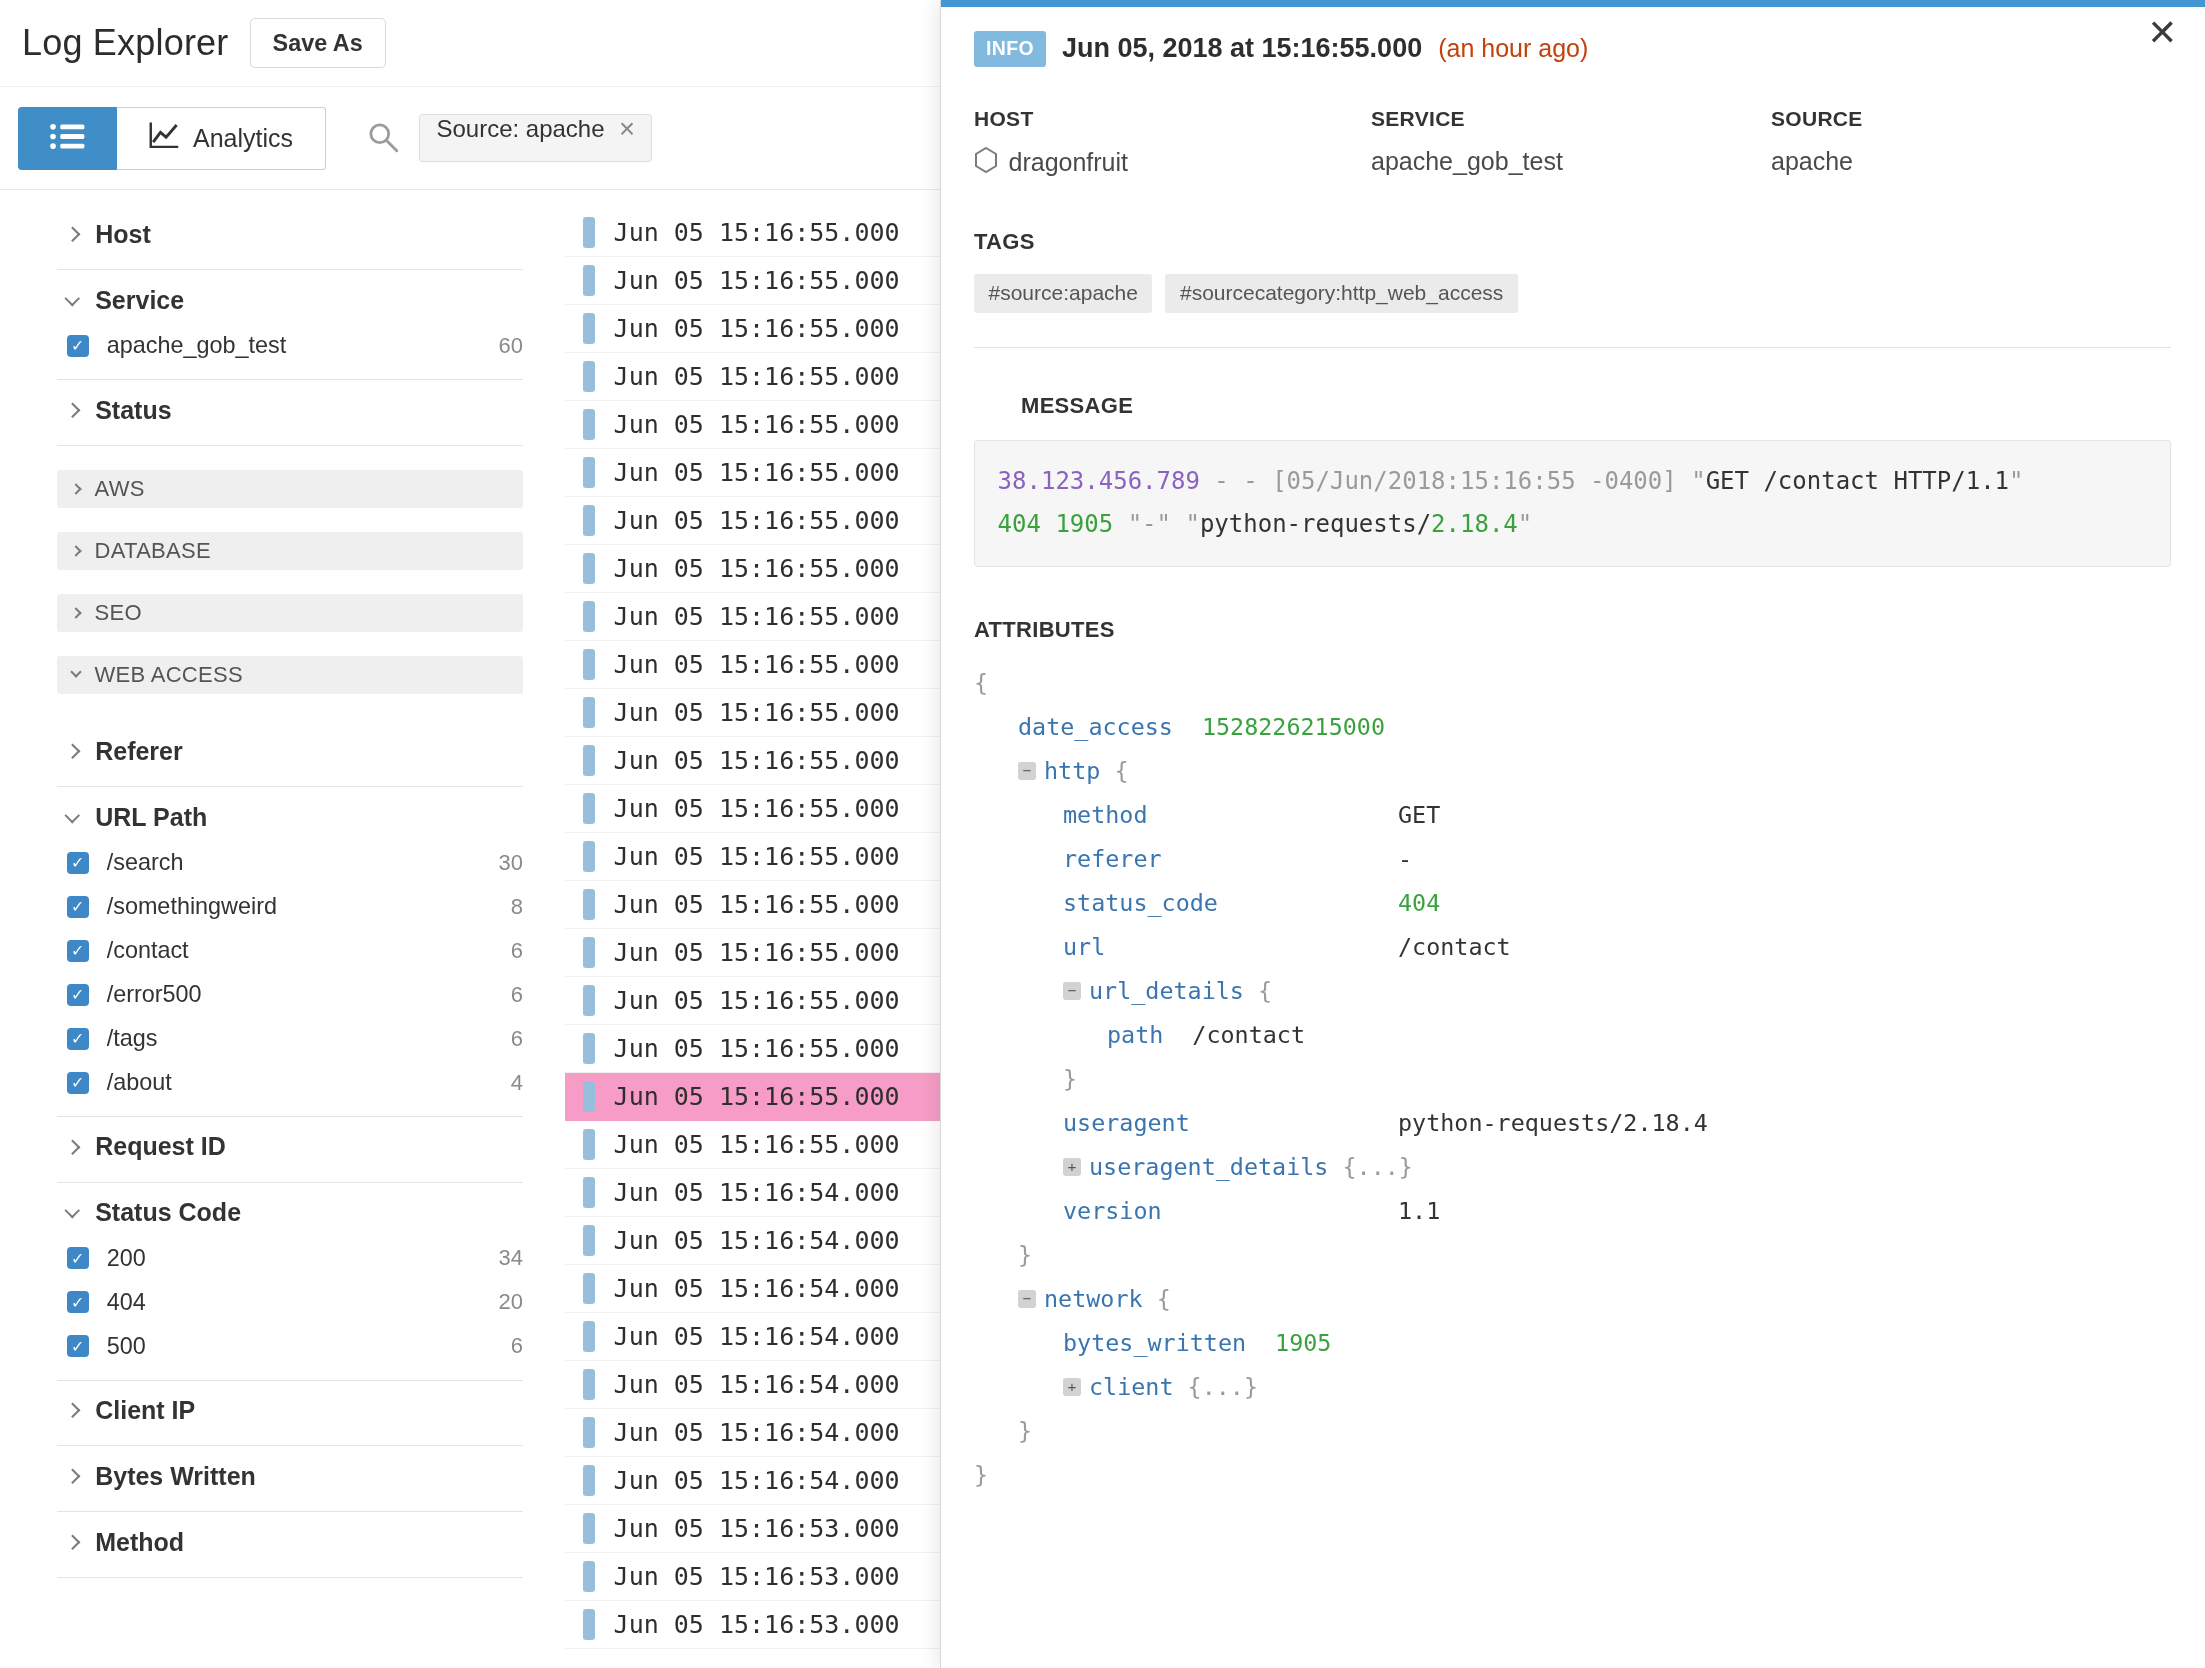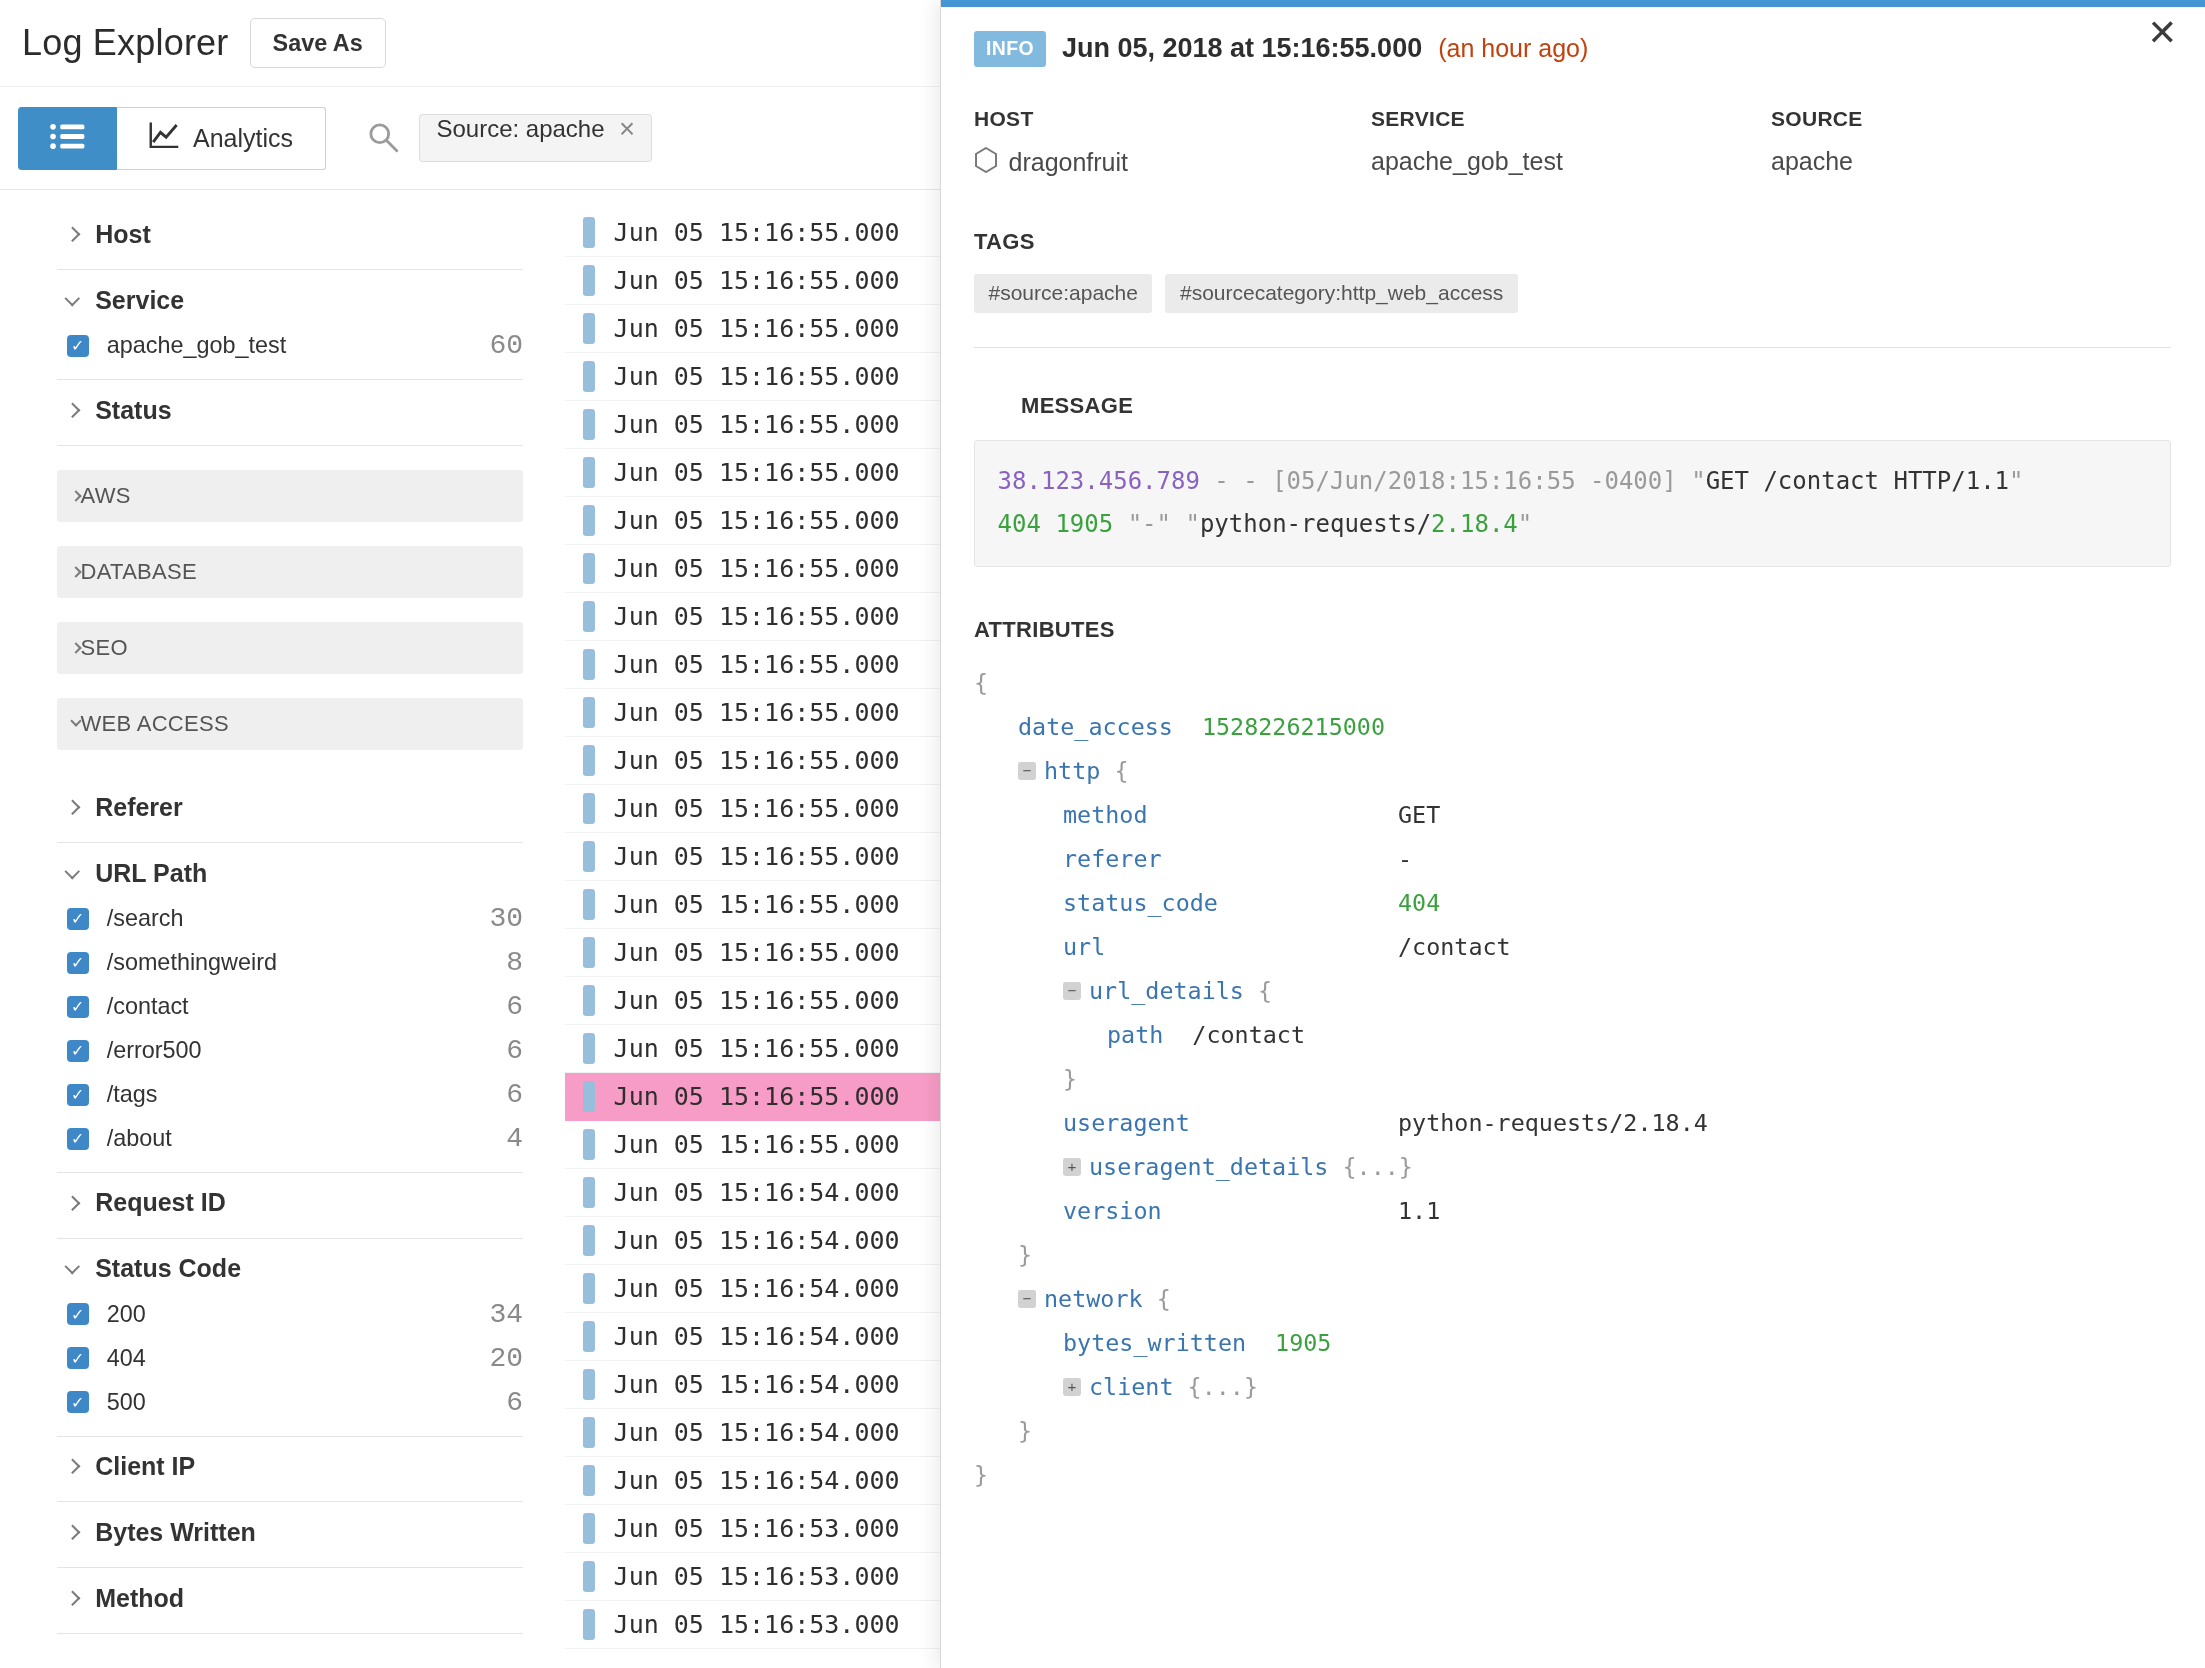--- a/index.html
+++ b/index.html
@@ -35,22 +35,22 @@
   .facet-group { border-bottom:0.8px solid #e4e4e4; padding:6.5px 0 11.3px; }
   .facet-header { height:47px; display:flex; align-items:center; gap:18px; padding-left:9.7px; cursor:pointer; }
   .fh-label { font-size:25px; font-weight:700; color:#333; }
   .chev { width:10.5px; height:10.5px; border-right:2.4px solid #7b7b7b; border-bottom:2.4px solid #7b7b7b; display:inline-block; flex:0 0 auto; }
   .chev.right { transform:rotate(-45deg); }
   .chev.down  { transform:rotate(45deg); margin-top:-4.8px; }
   .facet-item { height:44px; display:flex; align-items:center; padding-left:9.7px; }
   .checkbox { width:22px; height:22px; background:#3e88c7; border-radius:4px; color:#fff; font-size:16px;
     display:flex; align-items:center; justify-content:center; margin-right:18px; cursor:pointer; flex:0 0 auto; }
   .fi-label { font-size:23.4px; color:#333; }
-  .fi-count { margin-left:auto; font-size:28px; color:#8a8a8a;font-family:Liberation Mono, monospace; }
-  .facet-section { height:52px; background:#efefef; border-radius:3.2px; display:flex; align-items:center; gap:1px;
+  .fi-count { margin-left:auto; font-size:22px; color:#8a8a8a; }
+  .facet-section { height:38px; background:#efefef; border-radius:3.2px; display:flex; align-items:center; gap:15px;
     padding-left:14.5px; margin-top:24px; font-size:22px; color:#555; letter-spacing:0.3px; cursor:pointer; }
   .facet-section:first-of-type { margin-top:19.4px; }
   .facet-section .chev { width:8px; height:8px; border-width:2px; }
   .facet-section + .facet-group { margin-top:27.5px; }
 
   
   .loglist { flex:1; padding-top:18.6px; overflow:hidden; }
   .log-row { height:48px; display:flex; align-items:center; padding-left:18px; border-bottom:0.8px solid #f1f1f1; cursor:pointer; }
   .log-row.selected { background:#f79cc6; border-bottom-color:#f79cc6; }
   .tick { width:12px; height:31px; background:#97bedb; border-radius:3.2px; margin-right:18.6px; flex:0 0 auto; }

